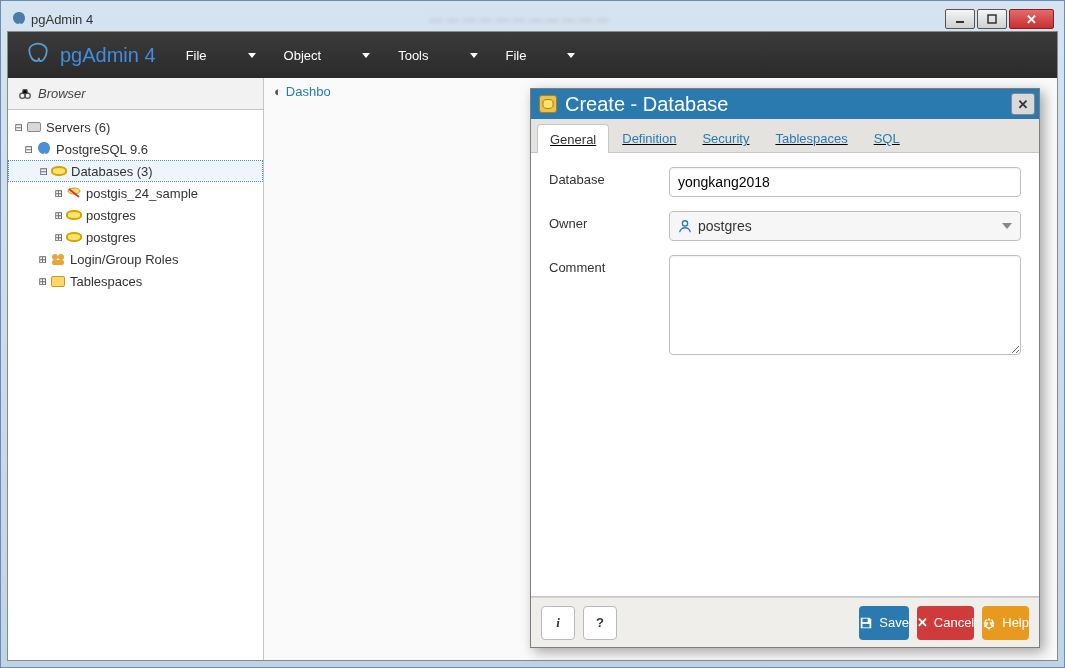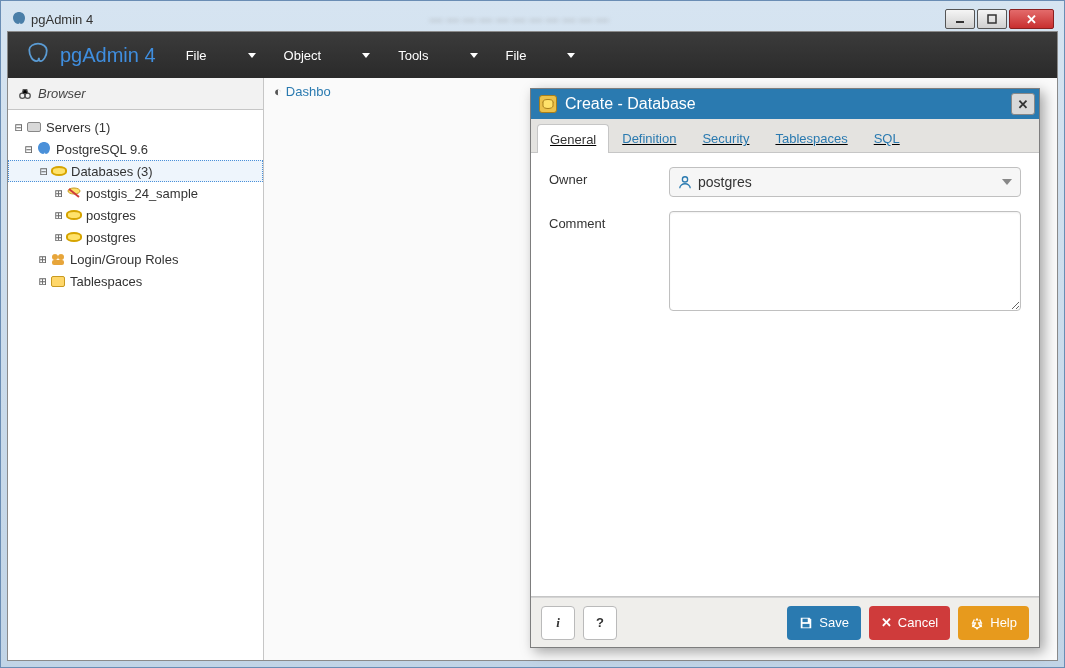--- a/index.html
+++ b/index.html
@@ -57,21 +57,21 @@
   .form-field { flex:1; }
   .text-input { width:100%; height:30px; border:1px solid #c0c0c0; border-radius:4px; padding:0 8px; font-size:14px; box-shadow:inset 0 1px 2px rgba(0,0,0,.06);}
   .select-wrap { display:flex; align-items:center; width:100%; height:30px; border:1px solid #c0c0c0; border-radius:4px; padding:0 8px; background:#f6f6f6; position:relative; }
   .select-caret { position:absolute; right:8px; width:0;height:0;border-left:5px solid transparent;border-right:5px solid transparent;border-top:6px solid #888;}
   .user-icn { color:#2a7ab0; margin-right:6px; font-size:14px;}
   .textarea { width:100%; height:100px; border:1px solid #c0c0c0; border-radius:4px; padding:6px 8px; resize:both; box-shadow:inset 0 1px 2px rgba(0,0,0,.06);}
 
   .dlg-footer { height:50px; background:#efeeeb; display:flex; align-items:center; padding:0 10px; gap:8px; border-top:1px solid #d4d4d4;}
   .sq-btn { width:34px; height:34px; border:1px solid #bababa; background:#fff; border-radius:4px; display:flex; align-items:center; justify-content:center; cursor:pointer; font-weight:bold; color:#333;}
   .spacer { flex:1; }
-  .pill-btn { height:34px; padding:0 12px; border-radius:4px; display:flex; align-items:center; gap:6px; color:#fff; cursor:pointer; border:none; font-size:14px;}
+  .pill-btn { height:34px; padding:0 0; border-radius:4px; display:flex; align-items:center; gap:6px; color:#fff; cursor:pointer; border:none; font-size:14px;}
   .btn-save { background:#2a7ab0; } .btn-cancel{ background:#cf3b3b; } .btn-reset{ background:#e79a1d;}
 
   
   .ic-db { width:16px;height:10px;border:2px solid #d6a400;border-radius:8px/4px;background:#ffe26a; display:block;}
   .elephant { color:#6aa7d6; font-size:22px;}
   .binoc { color:#555; margin-right:6px;}
   .chev{ display:inline-block; width:0;height:0;border-left:4px solid transparent;border-right:4px solid transparent;border-top:5px solid #fff; margin-left:5px; vertical-align:middle;}
   .srv-ic{ width:14px;height:10px;border:1px solid #888;background:#d8d8d8;display:inline-block;border-radius:2px; }
   .pg-ic{ color:#3f8edf; }
   .folder-ic{ width:14px;height:11px;background:#ffd76a;border:1px solid #c99a20;border-radius:2px;display:inline-block;}
@@ -146,21 +146,21 @@
               </svg>
           </span>
           <span>Browser</span>
         </div>
         <div class="tree">
           <div class="tree-row indent0" style="padding-left:4px;">
             <span class="expander">⊟</span>
             <span class="tree-icon">
                 <span class="srv-ic"></span>
               </span>
-            <span>Servers (1)</span>
+            <span>Servers (6)</span>
           </div>
           <div class="tree-row indent1">
             <span class="expander">⊟</span>
             <span class="tree-icon pg-ic">
                 <svg width="16" height="16" viewBox="0 0 16 16">
                   <path fill="#4a90d9" d="M8 1c3 0 6 2 6 6 0 3-2 6-4 6-1 0-1-1-1-2 0 1-1 2-2 2-2 0-5-3-5-6 0-4 3-6 6-6z"></path>
                 </svg>
               </span>
             <span>PostgreSQL 9.6</span>
           </div>
@@ -226,33 +226,39 @@
 
         <div class="dialog-mask">
           <div class="dialog">
             <div class="dlg-title">
               <span class="title-icon">
                 <svg width="12" height="10">
                     <ellipse cx="6" cy="3" rx="5" ry="2.5" fill="#ffe26a" stroke="#a87f1b"></ellipse>
                     <path d="M1 3v4c0 1.4 2.2 2.5 5 2.5s5-1.1 5-2.5V3" fill="#ffe26a" stroke="#a87f1b"></path>
                   </svg>
               </span>
-              <span style="font-size:16px;">Create - Database</span>
+              <span style="font-size:20px;">Create - Database</span>
               <div class="dlg-close">✕</div>
             </div>
 
             <div class="dlg-tabs">
               <div class="tab active"><span>General</span></div>
               <div class="tab"><span>Definition</span></div>
               <div class="tab"><span>Security</span></div>
               <div class="tab"><span>Tablespaces</span></div>
               <div class="tab"><span>SQL</span></div>
             </div>
 
             <div class="dlg-body">
+              <div class="form-row">
+                <div class="form-label">Database</div>
+                <div class="form-field">
+                  <input class="text-input" value="yongkang2018" style="">
+                </div>
+              </div>
               <div class="form-row">
                 <div class="form-label">Owner</div>
                 <div class="form-field">
                   <div class="select-wrap">
                     <span class="user-icn">
                       <svg width="14" height="14" viewBox="0 0 16 16">
                           <circle cx="8" cy="5" r="3" fill="none" stroke="#2a7ab0" stroke-width="1.5"></circle>
                           <path d="M2 15c0-3 3-5 6-5s6 2 6 5" fill="none" stroke="#2a7ab0" stroke-width="1.5"></path>
                         </svg>
                     </span>

